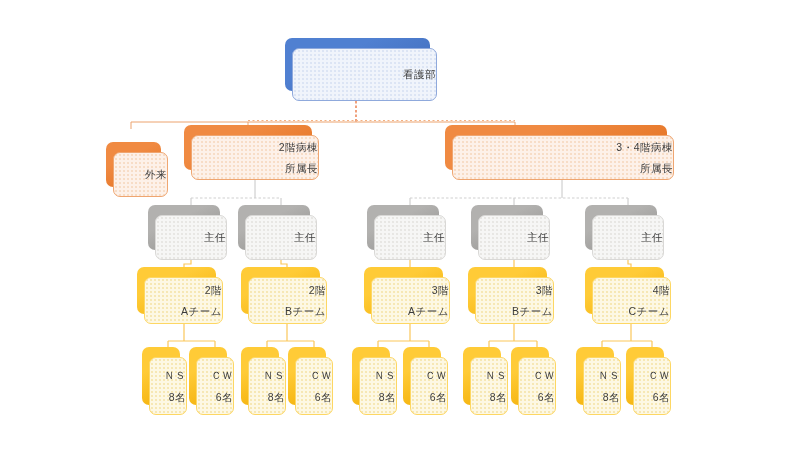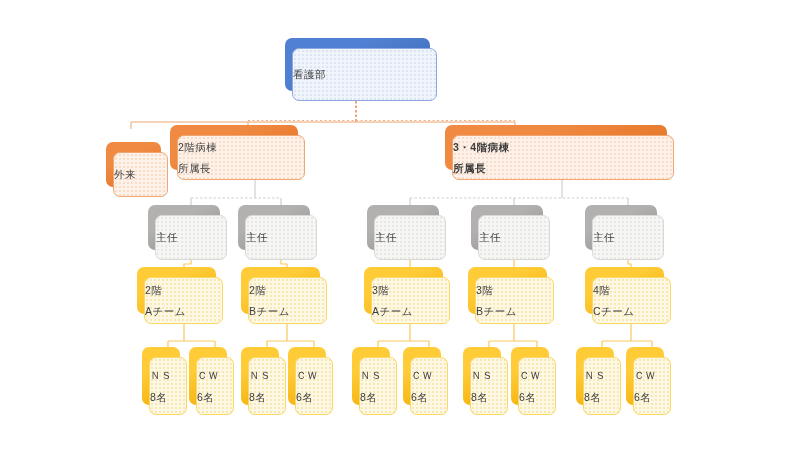--- a/index.html
+++ b/index.html
@@ -13,22 +13,23 @@
     background:linear-gradient(155deg, var(--sh1) 35%, var(--sh2));
   }
   .node .card {
     position:absolute; left:0; top:0; width:100%; height:100%;
     box-sizing:border-box;
     border-radius:7px;
     border:1px solid var(--bd);
     background-color:var(--bg);
     background-image:radial-gradient(var(--dot) 0.7px, transparent 1px);
     background-size:4px 4px;
-    display:flex; flex-direction:column; align-items:flex-start; justify-content:center;
+    display:flex; flex-direction:column; align-items:flex-end; justify-content:center;
     gap:11px;
+    padding-left:13px;
   }
   .card span {
     font-size:10.5px; color:#3c3c3c; letter-spacing:0.5px;
     line-height:1; white-space:nowrap;
   }
   .theme-blue   { --sh1:#5080d1; --sh2:#3d69b8; --bg:#f0f4fb; --bd:#8fa9dc; --dot:#dbe4f4; }
   .theme-orange { --sh1:#f08a42; --sh2:#e2701f; --bg:#fdf1e9; --bd:#efa671; --dot:#f7dcc6; }
   .theme-gray   { --sh1:#b2b1af; --sh2:#8f8e8c; --bg:#f6f6f5; --bd:#d9d8d6; --dot:#e7e6e3; }
   .theme-yellow { --sh1:#ffcb37; --sh2:#f2ae05; --bg:#fdf8e4; --bd:#fdd763; --dot:#f6e7b4; }
 </style>
@@ -83,29 +84,29 @@
     </div>
   </div>
 
   <div class="node theme-orange" style="left:113px; top:152px; width:55px; height:45px;">
     <div class="shadow"></div>
     <div class="card">
       <span>外来</span>
     </div>
   </div>
 
-  <div class="node theme-orange" style="left:177px; top:135px; width:128px; height:45px;">
+  <div class="node theme-orange" style="left:191px; top:135px; width:128px; height:45px;">
     <div class="shadow"></div>
     <div class="card">
       <span>2階病棟</span>
       <span>所属長</span>
     </div>
   </div>
 
-  <div class="node theme-orange" style="left:452px; top:135px; width:222px; height:45px;font-weight:bold;">
+  <div class="node theme-orange" style="left:452px; top:135px; width:222px; height:45px;">
     <div class="shadow"></div>
     <div class="card">
       <span>3・4階病棟</span>
       <span>所属長</span>
     </div>
   </div>
 
   <div class="node theme-gray" style="left:155px; top:215px; width:72px; height:45px;">
     <div class="shadow"></div>
     <div class="card">

